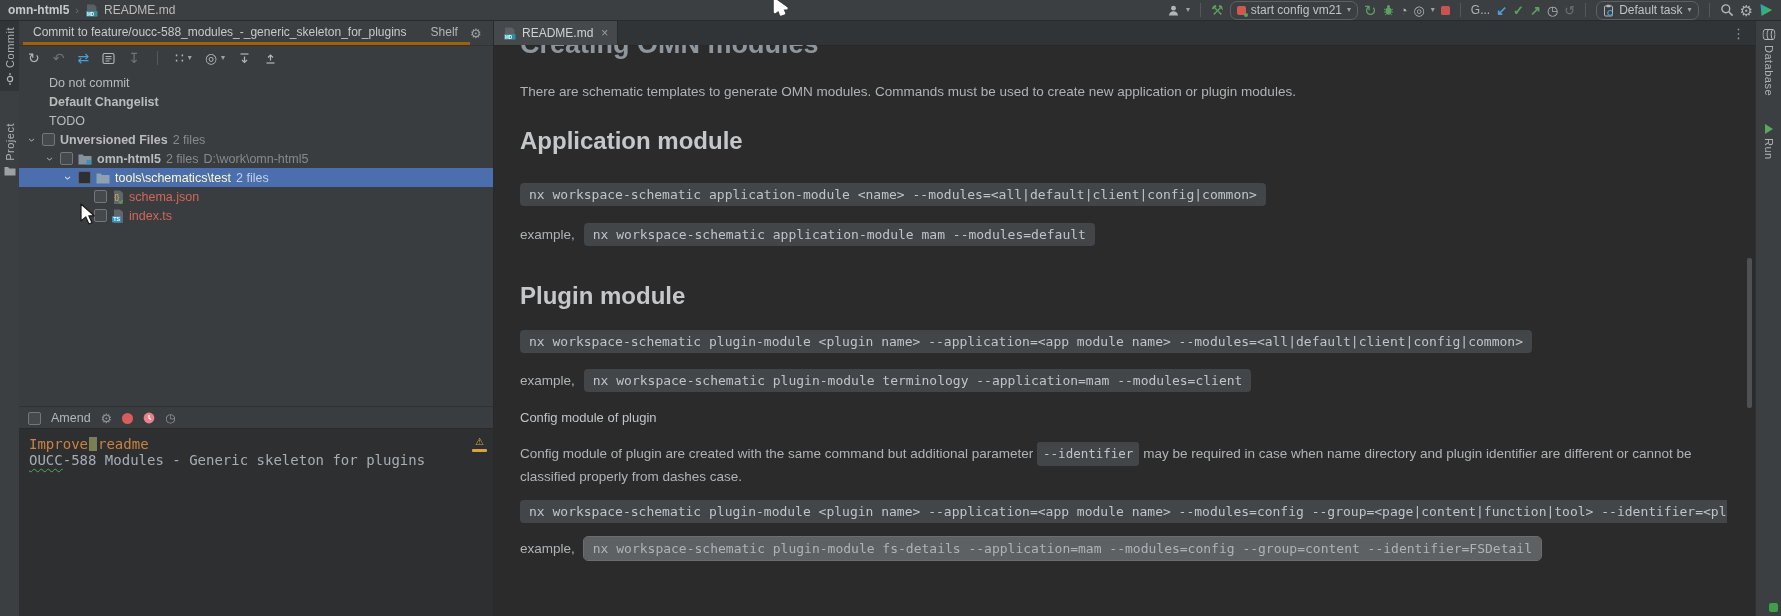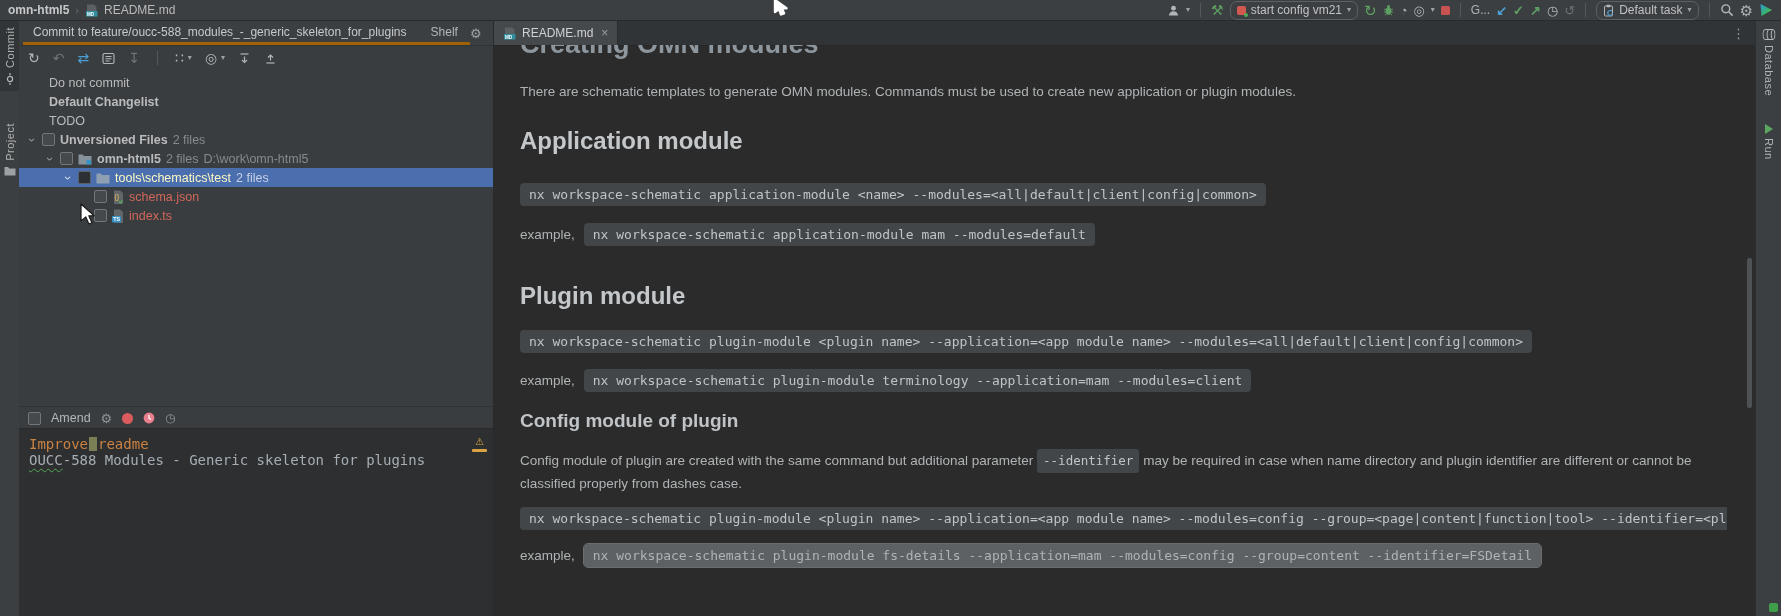--- a/index.html
+++ b/index.html
@@ -76,21 +76,21 @@
           display:flex;align-items:stretch;font-size:12px}
   .etab{background:#46494b;display:flex;align-items:center;gap:6px;padding:0 9px;color:#cfd1d3;border-right:1px solid #2b2b2b}
   .etab .x{color:#9aa0a3;font-size:12px;margin-left:2px}
   .kebab{margin-left:auto;align-self:center;color:#9aa0a3;font-size:13px;padding-right:10px}
   .content{position:absolute;left:26px;right:28px;top:24px;bottom:0;overflow:hidden}
   .h-clip{height:15px;overflow:hidden}
   .doc-title{font-size:27px;font-weight:bold;line-height:32px;margin-top:-17px;color:#8d959d}
   .p{font-size:13.5px;color:#b0b3b5;line-height:22px}
   .intro{margin-top:21px}
   .h1{font-size:24px;font-weight:bold;color:#c4c8cb}
-  .h2{font-size:19px;font-weight:bold;color:#c0c4c7}
+  .h2{font-size:13px;font-weight:normal;color:#c0c4c7}
   .codebox{display:table;background:#424649;color:#bfc4c8;border-radius:4px;padding:4px 9px;
            font-size:13px;white-space:pre;font-family:"DejaVu Sans Mono","Liberation Mono",monospace}
   .codebox.selected{background:#5d6164;color:#aeb3b6;outline:1px solid #6a6e71}
   .codechip{display:inline-block;background:#424649;color:#bfc4c8;border-radius:3px;padding:1px 6px;
             font-size:12.5px;font-family:"DejaVu Sans Mono","Liberation Mono",monospace}
   .exrow{display:flex;align-items:center;gap:9px}
 
   
   .rstripe{left:1755px;top:21px;width:26px;height:595px;background:#3c3f41;border-left:1px solid #2e3133;
            display:flex;flex-direction:column;align-items:center;box-sizing:border-box}

